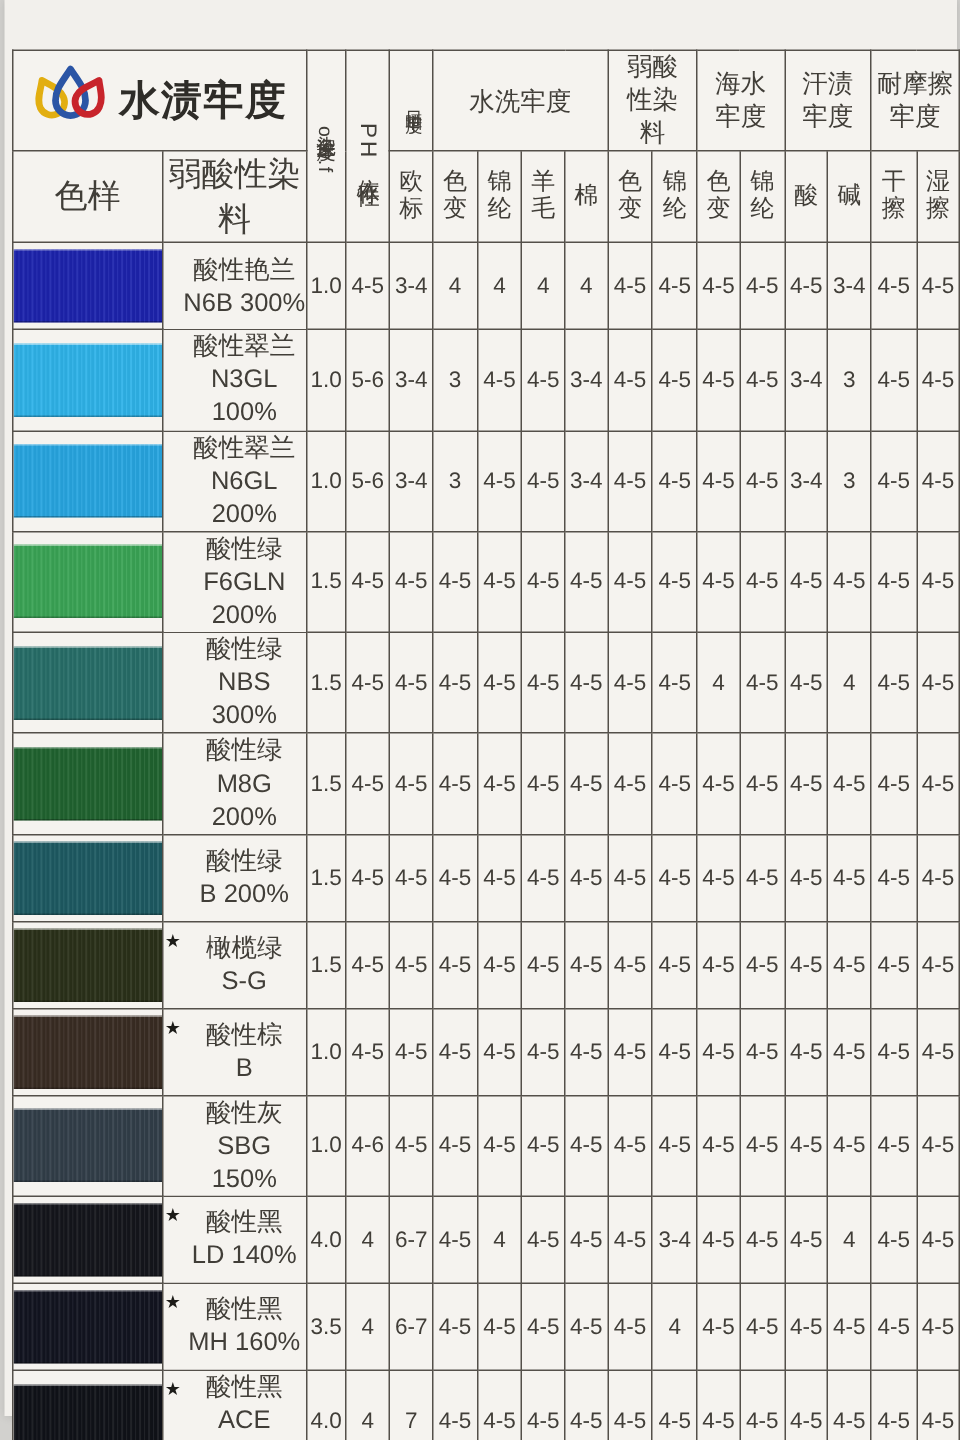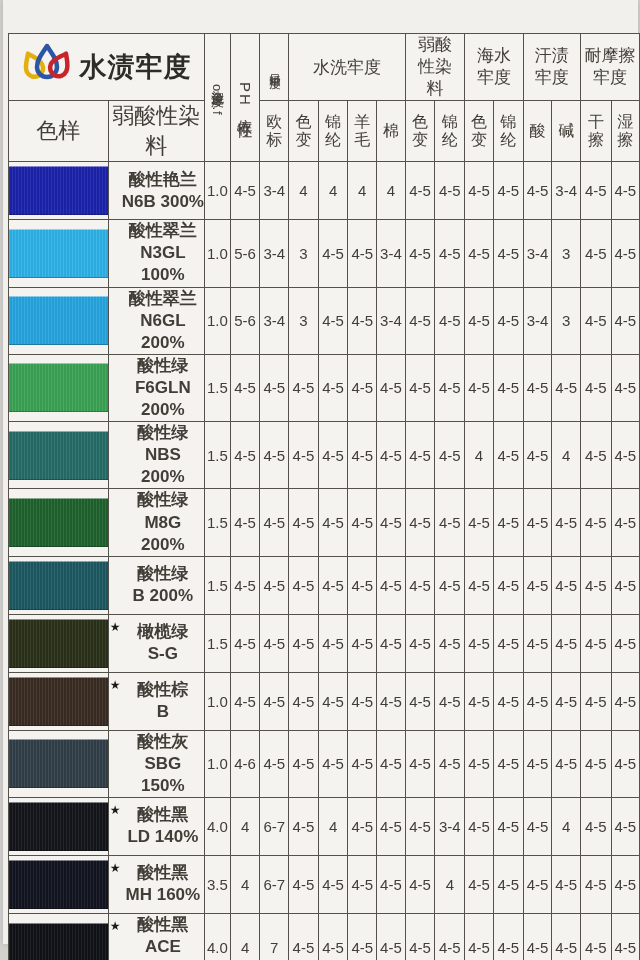--- a/index.html
+++ b/index.html
@@ -35,21 +35,21 @@
   .g2{display:inline-block;width:2.3em;line-height:1.3;}
   .g3{display:inline-block;width:3.4em;line-height:1.3;}
   .sub{font-size:16px;}
   .stk{display:inline-block;width:1.06em;word-break:break-all;line-height:1.15;}
   .vbig{writing-mode:vertical-rl;text-orientation:mixed;margin:0 auto;line-height:1;}
   .vdepth{font-size:13px;letter-spacing:1px;}
   .vph{font-size:15px;letter-spacing:2px;}
   .vsun{writing-mode:vertical-rl;text-orientation:mixed;font-size:11.5px;letter-spacing:1px;line-height:1;margin:0 auto;}
   
   .rate{font-size:15px;}
-  .namecell{text-align:center;padding-left:13px !important;position:relative;font-weight:bold;}
+  .namecell{text-align:center;padding-left:13px !important;position:relative;}
   .dname{font-size:17px;line-height:1.3;display:block;}
   .dcode{font-size:17px;line-height:1.3;display:block;}
   .star{position:absolute;left:1px;top:5px;font-size:12px;color:#1c1b18;}
   .swcell{padding:0 !important;}
   .swatch{
     height:47px;margin:4px 0;width:100%;
     background-image:
       repeating-linear-gradient(90deg, rgba(255,255,255,0.07) 0 1px, rgba(0,0,0,0.05) 1px 3px);
     border-top:1px solid rgba(255,255,255,.45);
     border-bottom:1px solid rgba(0,0,0,.25);
@@ -235,21 +235,21 @@
         <td class="rate">4-5</td>
         <td class="rate">4-5</td>
         <td class="rate">4-5</td>
       </tr>
       <tr style="height: 56px;">
         <td class="swcell">
           <div class="swatch" style="background-color: rgb(39, 110, 104);"></div>
         </td>
         <td class="namecell">
           <span class="dname">酸性绿</span>
-          <span class="dcode">NBS 200%</span>
+          <span class="dcode">NBS 300%</span>
         </td>
         <td class="rate">1.5</td>
         <td class="rate">4-5</td>
         <td class="rate">4-5</td>
         <td class="rate">4-5</td>
         <td class="rate">4-5</td>
         <td class="rate">4-5</td>
         <td class="rate">4-5</td>
         <td class="rate">4-5</td>
         <td class="rate">4-5</td>

